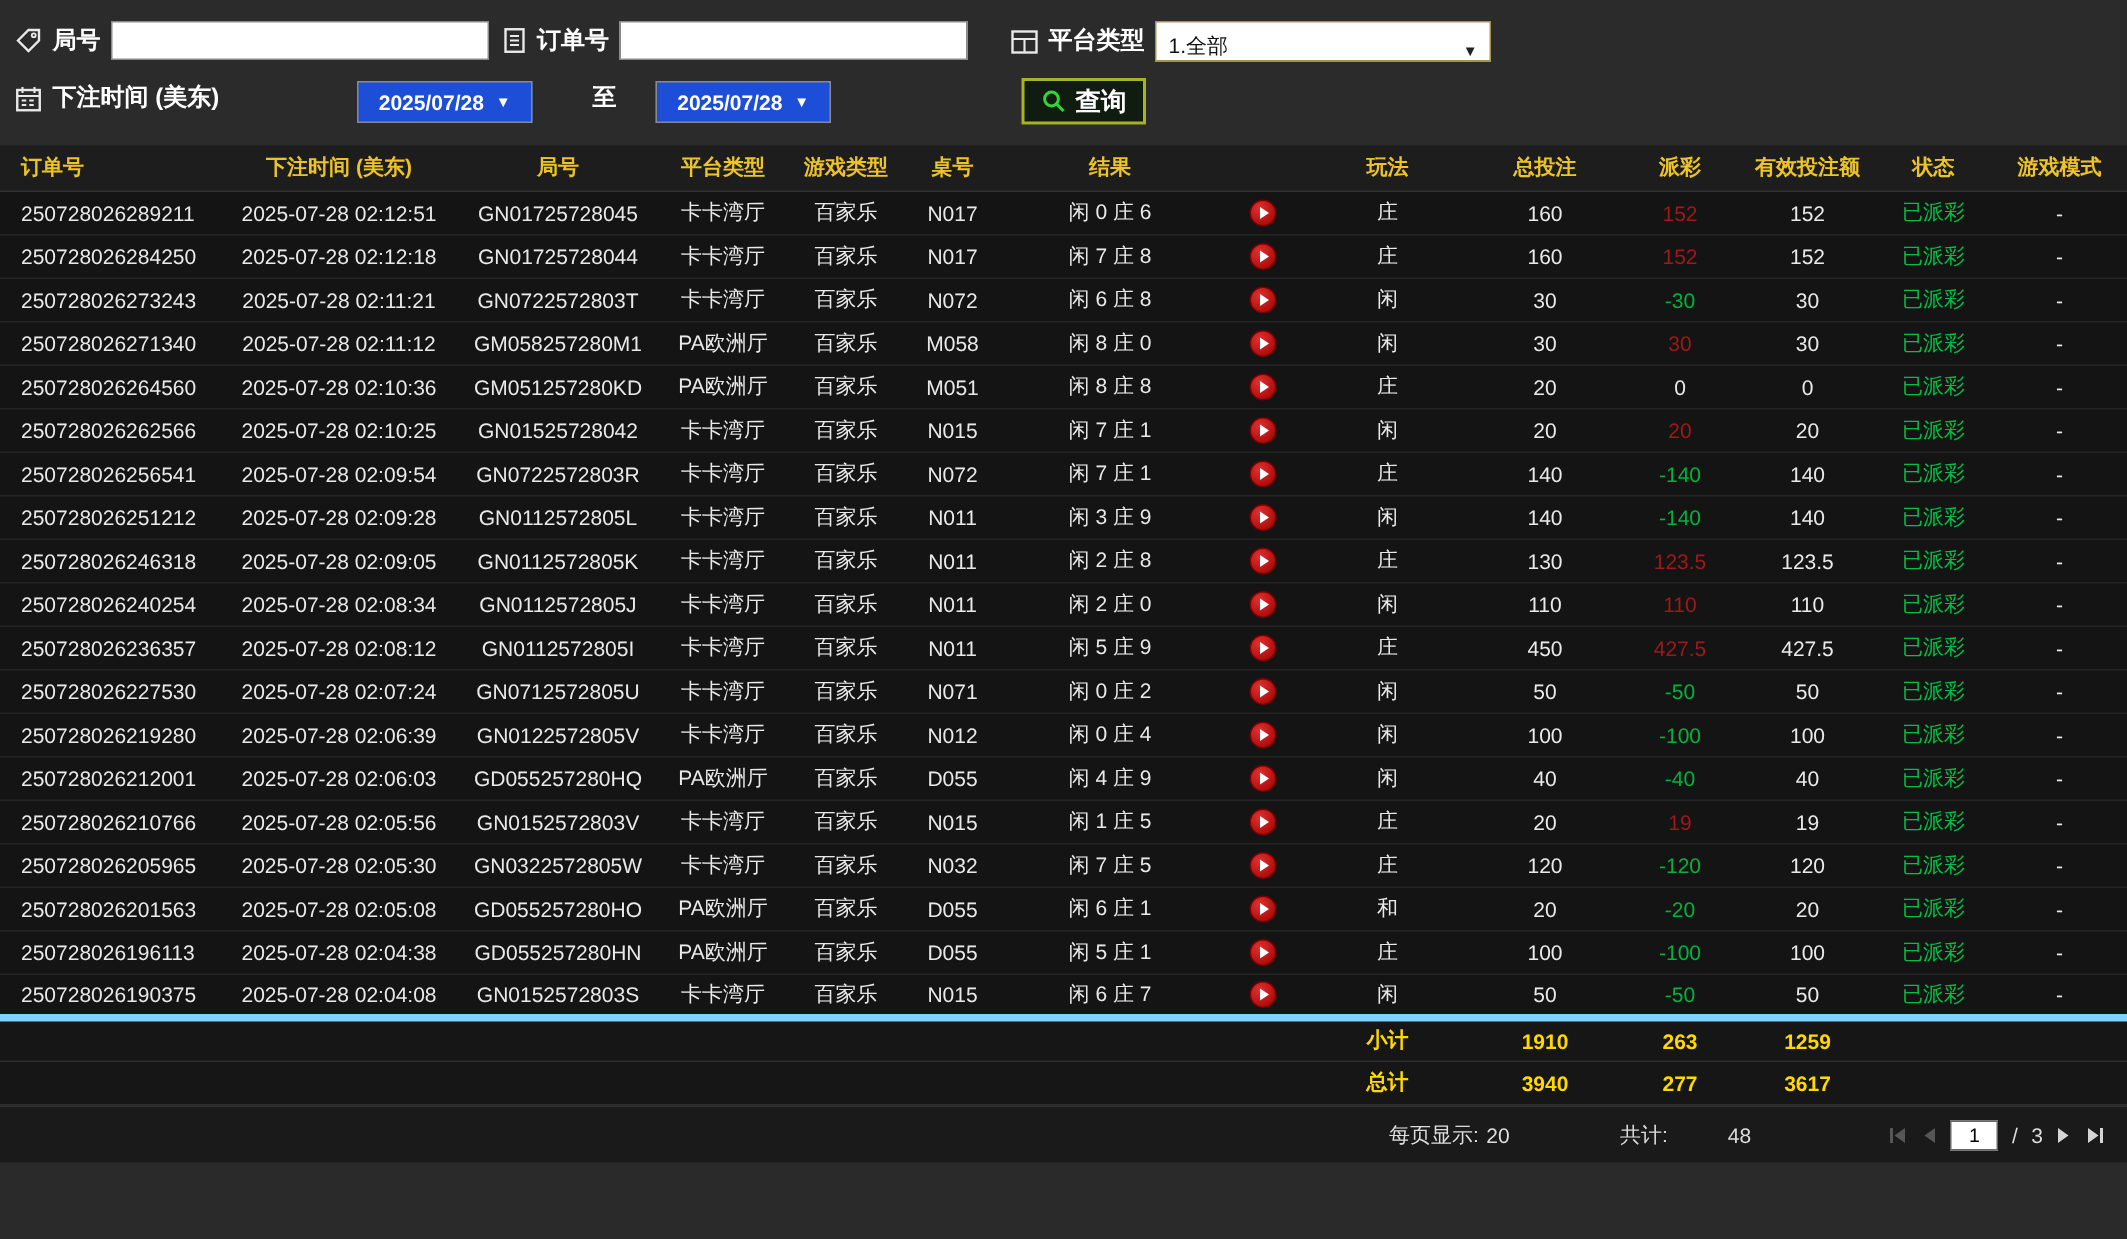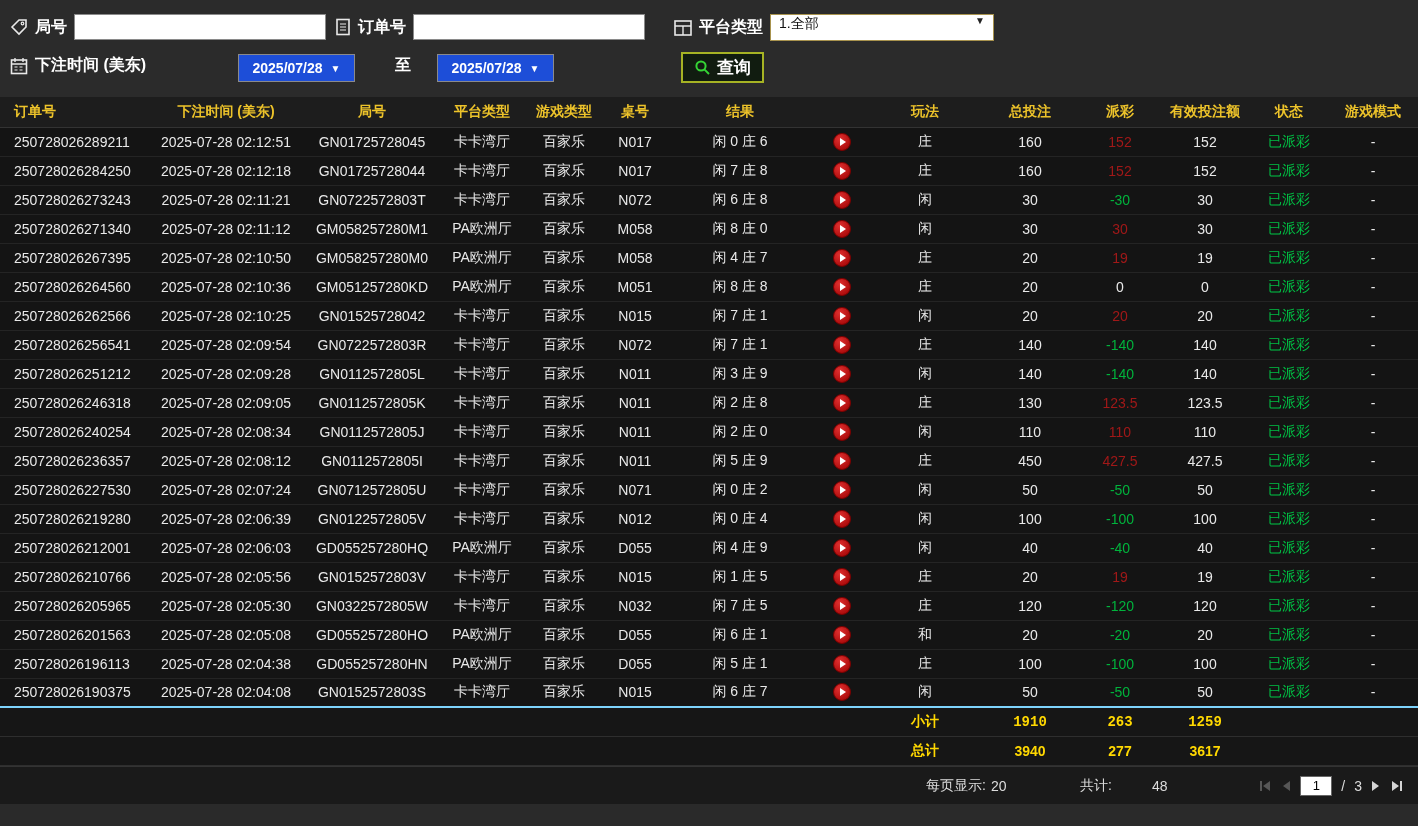--- a/index.html
+++ b/index.html
@@ -26,21 +26,21 @@
   .f-order  { left:335px; top:14px; }
   .f-platform { left:674px; top:14px; }
   .f-timelabel { left:10px;  top:55px; }
   .f-datefrom  { left:238px; top:54px; }
   .f-to        { left:395px; top:55px; }
   .f-dateto    { left:437px; top:54px; }
   .f-query     { left:681px; top:52px; }
 
   .select {
     width:224px; height:27px; background:#fff; border:1px solid #a8934e;
-    color:#111; font-size:14px; display:flex; align-items:flex-start;
+    color:#111; font-size:14px; display:flex; align-items:flex-end;
     justify-content:space-between; padding:0 8px; cursor:pointer;
   }
   .select .arrow { font-size:10px; color:#222; }
 
   .datebtn {
     width:117px; height:28px; background:#1d4ed8; border:1px solid #8a8a8a;
     color:#fff; font-size:14px; font-weight:bold;
     display:flex; align-items:center; justify-content:center; gap:8px; cursor:pointer;
   }
   .datebtn .arrow { font-size:10px; }
@@ -80,21 +80,21 @@
   .play-tri {
     width:0; height:0; margin-left:2px;
     border-left:6px solid #fff;
     border-top:4px solid transparent;
     border-bottom:4px solid transparent;
   }
 
   tr.summary-row td {
     height:29px; border-bottom:1px solid #2e2e2e; background:#161616;
   }
-  tr.summary-row:first-child td { border-top:2px solid #7dd3fc;font-family:Liberation Mono, monospace; }
+  tr.summary-row:first-child td { border-top:5px solid #7dd3fc; }
   .sum-label, .sum-val { color:var(--summary-text,#ffd800); font-weight:bold; font-size:14px; }
 
   
   .pagebar {
     position:relative; height:38px; background:#1a1a1a;
     border-top:1px solid #333; font-size:14px; color:#dddddd;
   }
   .pag-item { position:absolute; top:0; height:38px; display:flex; align-items:center; gap:5px; }
   .pp { left:878px;margin-left:48px; }
   .tc { left:1080px;gap:40px; }
@@ -294,38 +294,20 @@
               <span class="play-tri"></span>
             </span></td>
           <td class="col8">闲</td>
           <td class="col9">30</td>
           <td class="col10 pos">30</td>
           <td class="col11">30</td>
           <td class="col12 status-paid">已派彩</td>
           <td class="col13">-</td>
         </tr>
         <tr>
-          <td class="col0">250728026267395</td>
-          <td class="col1">2025-07-28 02:10:50</td>
-          <td class="col2">GM058257280M0</td>
-          <td class="col3">PA欧洲厅</td>
-          <td class="col4">百家乐</td>
-          <td class="col5">M058</td>
-          <td class="col6">闲 4 庄 7</td>
-          <td class="col7"><span class="play-btn">
-              <span class="play-tri"></span>
-            </span></td>
-          <td class="col8">庄</td>
-          <td class="col9">20</td>
-          <td class="col10 pos">19</td>
-          <td class="col11">19</td>
-          <td class="col12 status-paid">已派彩</td>
-          <td class="col13">-</td>
-        </tr>
-        <tr>
           <td class="col0">250728026264560</td>
           <td class="col1">2025-07-28 02:10:36</td>
           <td class="col2">GM051257280KD</td>
           <td class="col3">PA欧洲厅</td>
           <td class="col4">百家乐</td>
           <td class="col5">M051</td>
           <td class="col6">闲 8 庄 8</td>
           <td class="col7"><span class="play-btn">
               <span class="play-tri"></span>
             </span></td>

